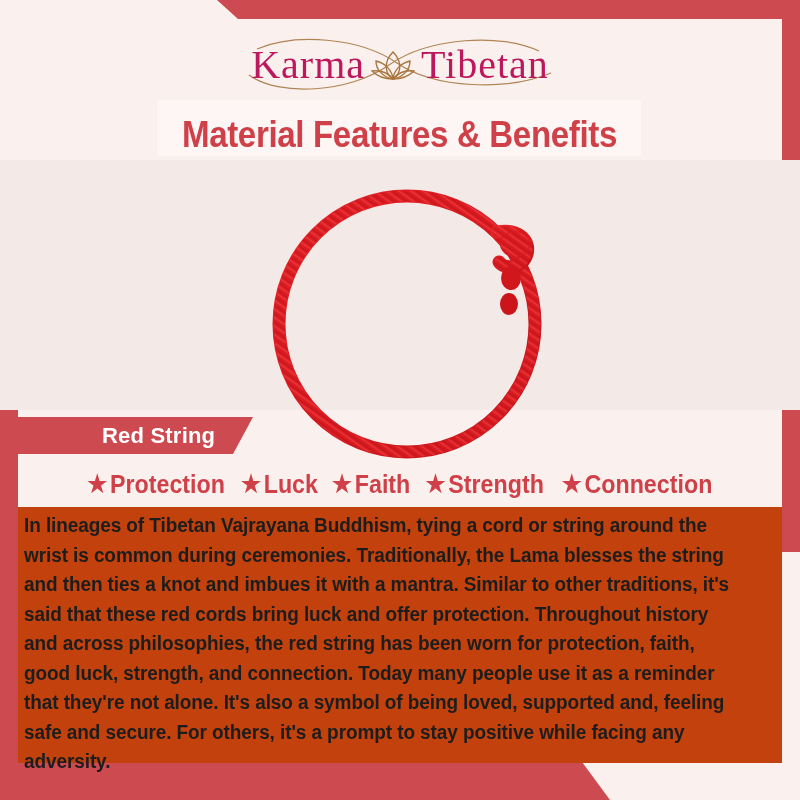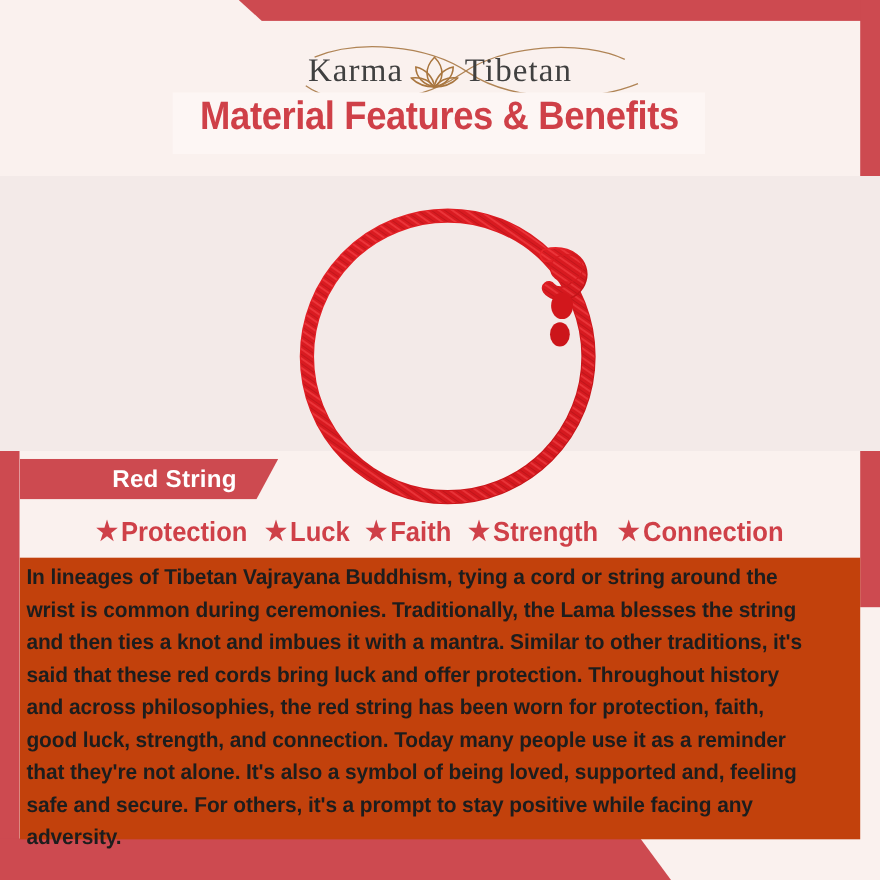--- a/index.html
+++ b/index.html
@@ -78,23 +78,23 @@
     display: flex;
     align-items: center;
     justify-content: center;
   }
   .logo {
     position: relative;
     display: flex;
     align-items: center;
     justify-content: flex-end;
     gap: 6px;
-    color: #404040;
+    color: #be185d;
     font-family: "Liberation Serif", serif;
-    font-size: 30px;
+    font-size: 40px;
     letter-spacing: 1px;
     line-height: 1;
   }
   .logo .swirl {
     position: absolute;
     left: -12px;
     top: -14px;
     width: 330px;
     height: 66px;
     pointer-events: none;
@@ -104,27 +104,27 @@
     position: relative;
     z-index: 2;
     width: 44px;
     height: 34px;
     display: inline-block;
   }
 
   
   .title-band {
     position: absolute;
-    top: 84px;
+    top: 100px;
     left: 157px;
     width: 484px;
     height: 56px;
     background: #fdf6f4;
     display: flex;
-    align-items: flex-start;
+    align-items: flex-end;
     justify-content: center;
   }
   .title-text {
     color: #cf4048;
     font-size: 36px;
     font-weight: bold;
     letter-spacing: -0.4px;
     transform: scaleX(0.92);
     white-space: nowrap;
   }

